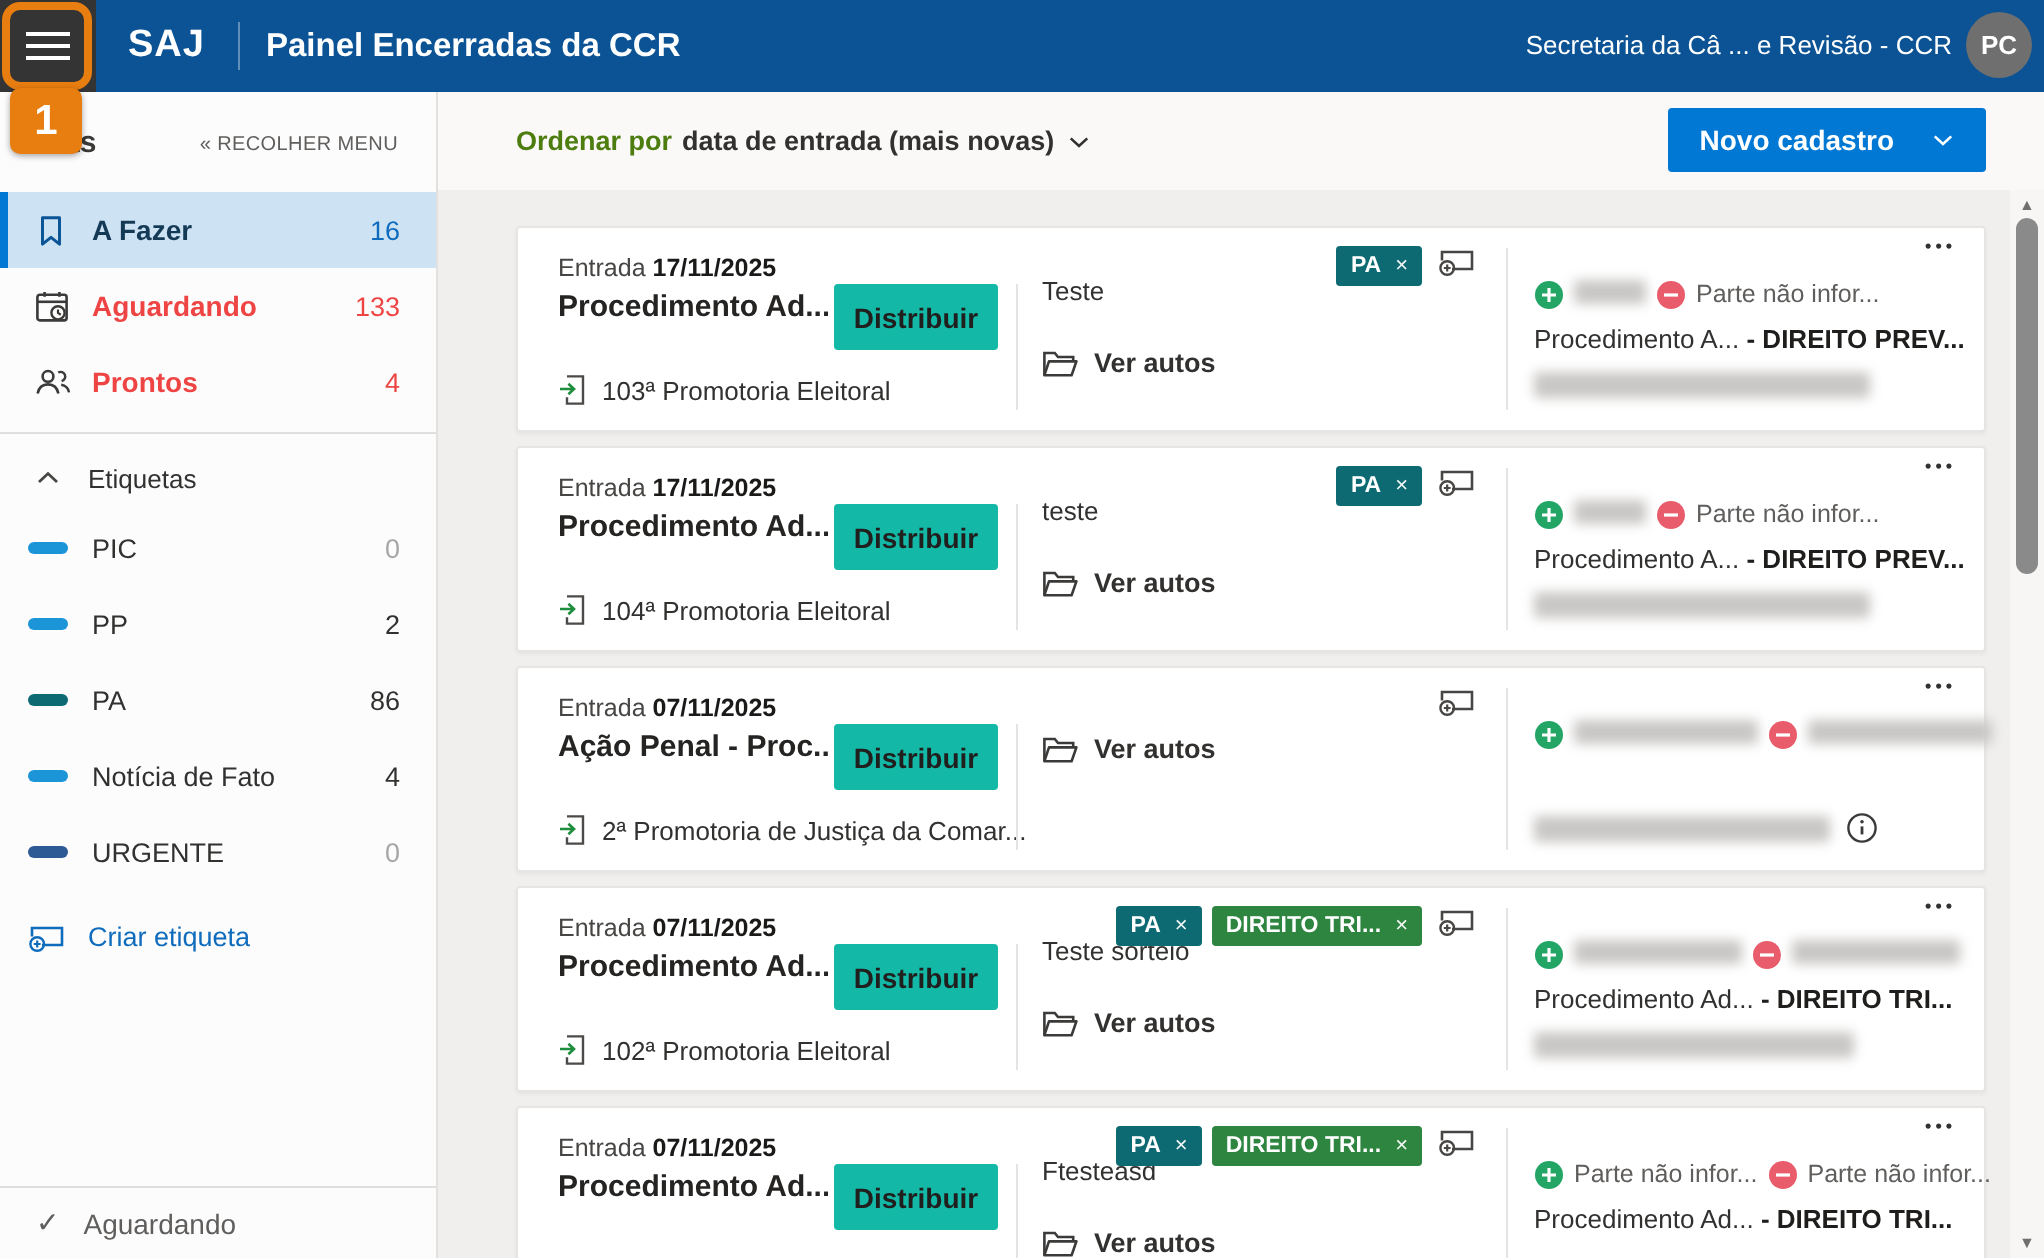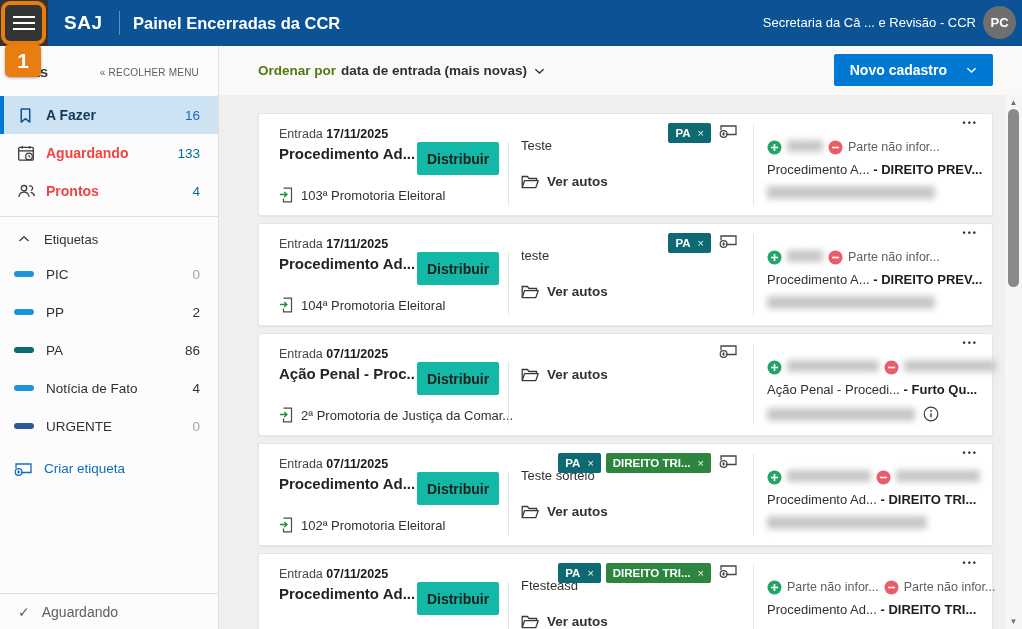--- a/index.html
+++ b/index.html
@@ -29,21 +29,21 @@
 
   
   #sidebar { position:absolute; left:0; top:46px; width:219px; height:583px; background:#fcfcfc;
     border-right:1px solid #e3e1df; z-index:2; }
   #side-head { position:relative; height:50px; }
   #side-title { position:absolute; left:14px; top:17px; font-size:15px; font-weight:700; color:#3b3a39; }
   #collapse { position:absolute; right:19px; top:21px; font-size:10px; color:#605e5c; letter-spacing:.2px; cursor:pointer; }
   .q-item { position:relative; height:38px; display:flex; align-items:center; padding-left:17px; cursor:pointer;text-align:right; }
   .q-item .ic { width:20px; display:flex; color:#3b3a39; }
   .q-item .q-label { margin-left:9px; font-size:14px; font-weight:700; color:#ef4444; }
-  .q-item .q-count { position:absolute; right:18px; font-size:13.5px; color:#0369a1; }
+  .q-item .q-count { position:absolute; right:18px; font-size:13.5px; color:#ef4444; }
   .q-item.active { background:#cde3f4; border-left:4px solid #0078d4; padding-left:13px; }
   .q-item.active .ic { color:#0b5596; }
   .q-item.active .q-label { color:#153a56; }
   .q-item.active .q-count { color:#0f6cbd; }
   .side-div { height:1px; background:#e1dfdd; margin:6px 0; }
   #lbl-head { height:32px; display:flex; align-items:center; padding-left:18px; cursor:pointer; }
   #lbl-head .ic { color:#484644; display:flex; }
   #lbl-head span.t { margin-left:14px; font-size:13px; color:#323130; }
   .lbl-item { position:relative; height:38px; display:flex; align-items:center; padding-left:14px; cursor:pointer; }
   .lbl-bar { width:20px; height:6px; border-radius:3px; }
@@ -432,24 +432,20 @@
             </span>
             <span class="blur" style="width: 92px;"></span>
             <span class="ic">
               <svg width="15" height="15" viewBox="0 0 15 15">
                 <circle cx="7.5" cy="7.5" r="7" fill="#e85c6c"></circle>
                 <path d="M4 7.5h7" stroke="#fff" stroke-width="1.6"></path>
               </svg>
             </span>
             <span class="blur" style="width: 92px;"></span>
           </div>
-      <div class="c-case">
-        <span class="case-pre">Ação Penal - Procedi... </span>
-        <b class="case-sub">- Furto Qu...</b>
-      </div>
       <div class="c-number">
             <span class="blur" style="width: 148px;"></span>
             <span class="ic">
               <svg width="16" height="16" viewBox="0 0 16 16">
                 <circle cx="8" cy="8" r="6.8" fill="none" stroke="#3b3a39" stroke-width="1.2"></circle>
                 <path d="M8 7.2v4" stroke="#3b3a39" stroke-width="1.4"></path>
                 <circle cx="8" cy="4.9" r=".9" fill="#3b3a39"></circle>
               </svg>
             </span>
           </div>

